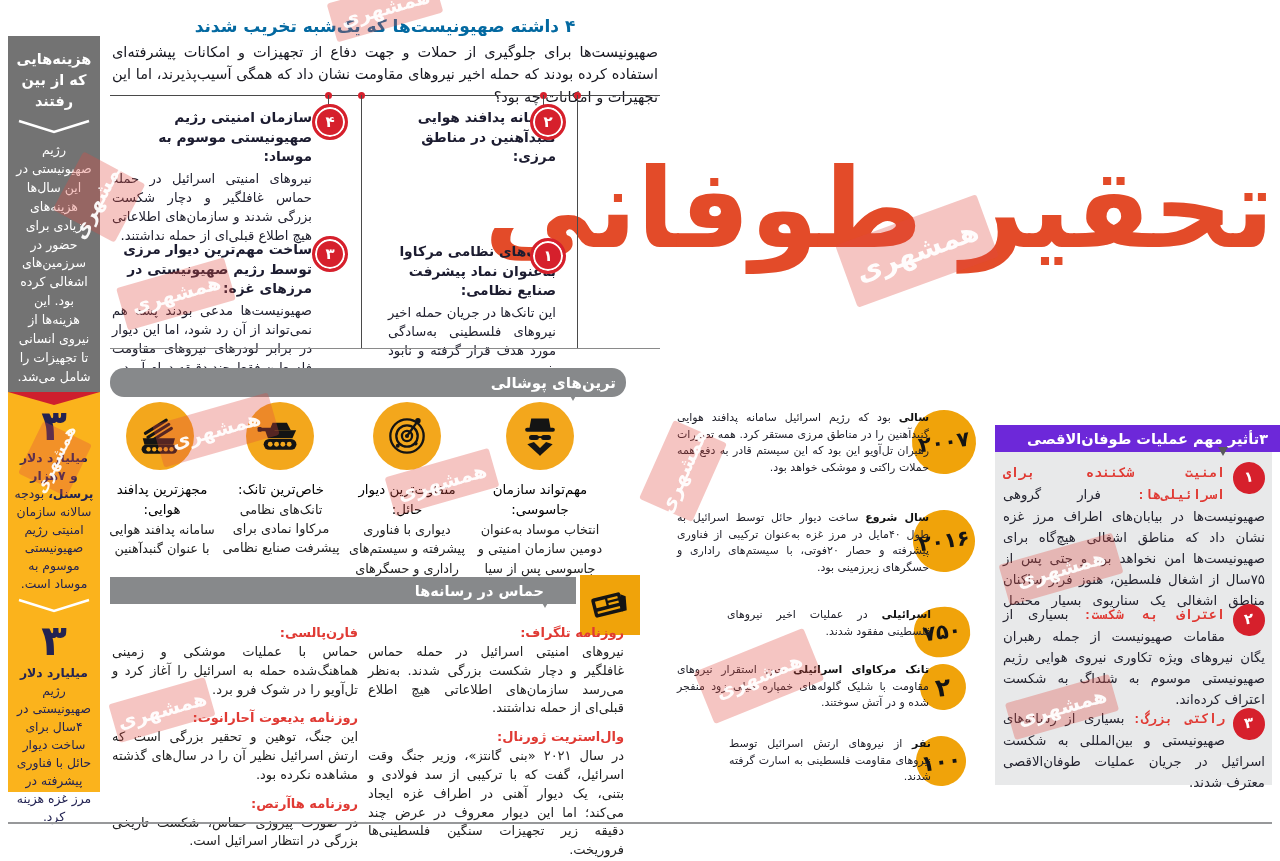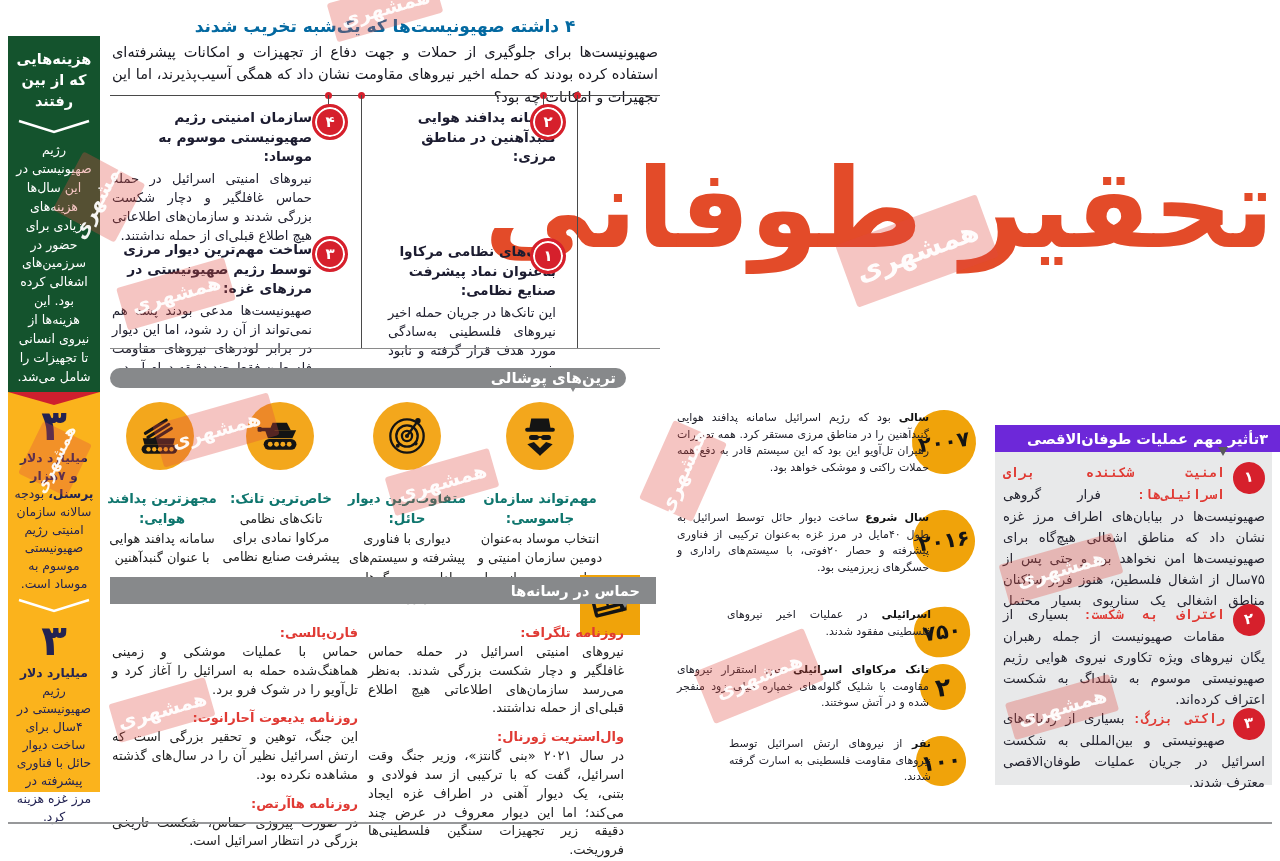--- a/index.html
+++ b/index.html
@@ -6,21 +6,21 @@
   .page{position:relative;width:1280px;height:861px;background:#ffffff;overflow:hidden;
         font-family:"DejaVu Sans",sans-serif;direction:rtl;}
   .page *{box-sizing:border-box;}
 
   
   .big-title{position:absolute;left:678px;top:138px;width:596px;height:200px;
              color:#e34b29;font-weight:bold;font-size:110px;line-height:1.3;
              text-align:center;white-space:nowrap;}
 
   
-  .sb-red{position:absolute;left:8px;top:36px;width:92px;height:356px;background:#14532d;
+  .sb-red{position:absolute;left:8px;top:36px;width:92px;height:356px;background:#737373;
           color:#fff;text-align:center;}
   .sb-red-tri{position:absolute;left:8px;top:392px;width:0;height:0;z-index:2;
           border-left:46px solid transparent;border-right:46px solid transparent;
           border-top:13px solid #ce1f2e;}
   .sb-yellow{position:absolute;left:8px;top:392px;width:92px;height:400px;background:#fbb31c;
           color:#232352;text-align:center;}
   .sb-title{font-weight:bold;font-size:14.5px;line-height:1.45;padding:13px 5px 4px;}
   .chev{display:block;margin:3px auto 4px;}
   .sb-intro{font-size:12.6px;line-height:1.5;padding:2px 6px;}
   .sb-num{font-size:42px;font-weight:bold;line-height:1;padding-top:13px;color:#232352;}
@@ -39,32 +39,32 @@
       border:3px solid #d6202c;box-shadow:inset 0 0 0 2px #fff;color:#fff;font-weight:bold;
       font-size:15px;display:flex;align-items:center;justify-content:center;z-index:3;}
   .t-item{position:absolute;font-size:13.2px;line-height:1.45;color:#222230;}
   .t-item .ti{font-weight:bold;color:#1c1c30;font-size:13.8px;line-height:1.42;text-align:right;}
   .t-item .tb{text-align:justify;margin-top:2px;}
   .sep-line{position:absolute;left:110px;top:348px;width:550px;border-top:1.2px solid #8a8a8a;}
 
   
   .gray-banner{position:absolute;background:#87898b;color:#fff;font-weight:bold;
       display:flex;align-items:center;}
-  .sup-banner{left:110px;top:368px;width:516px;height:20px;font-size:15px;padding-right:10px;border-radius:14px;}
+  .sup-banner{left:110px;top:368px;width:516px;height:29px;font-size:15px;padding-right:10px;border-radius:14px;}
   .sup-banner::after{content:"";position:absolute;right:48px;bottom:-9px;
       border:5px solid transparent;border-top:9px solid #87898b;}
-  .media-banner{left:110px;top:577px;width:546px;height:27px;font-size:14.5px;padding-right:16px;}
+  .media-banner{left:110px;top:577px;width:466px;height:27px;font-size:14.5px;padding-right:32px;}
   .media-banner::after{content:"";position:absolute;right:26px;bottom:-9px;
       border:5px solid transparent;border-top:9px solid #87898b;}
 
   
   .icon-circle{position:absolute;width:68px;height:68px;border-radius:50%;background:#f3a71c;
       display:flex;align-items:center;justify-content:center;}
   .sup-card{position:absolute;top:480px;text-align:center;font-size:12.8px;line-height:1.5;color:#222;}
-  .sup-card .sc-t{color:#0f766e;font-weight:bold;font-size:13.4px;margin-top:9px;}
+  .sup-card .sc-t{color:#000000;font-weight:normal;font-size:13.4px;}
 
   
   .media-icon-box{position:absolute;left:580px;top:575px;width:60px;height:60px;background:#f0a30a;
       display:flex;align-items:center;justify-content:center;}
   .media-col{position:absolute;top:614px;font-size:13px;line-height:1.45;text-align:justify;color:#222;}
   .m-entry{margin:0 0 7px 0;}
   .m-src{display:block;color:#e03a34;font-weight:bold;text-align:right;margin-top:10px;}
 
   
   .stat-num{position:absolute;border-radius:50%;background:#f0a30a;color:#141414;font-weight:bold;

